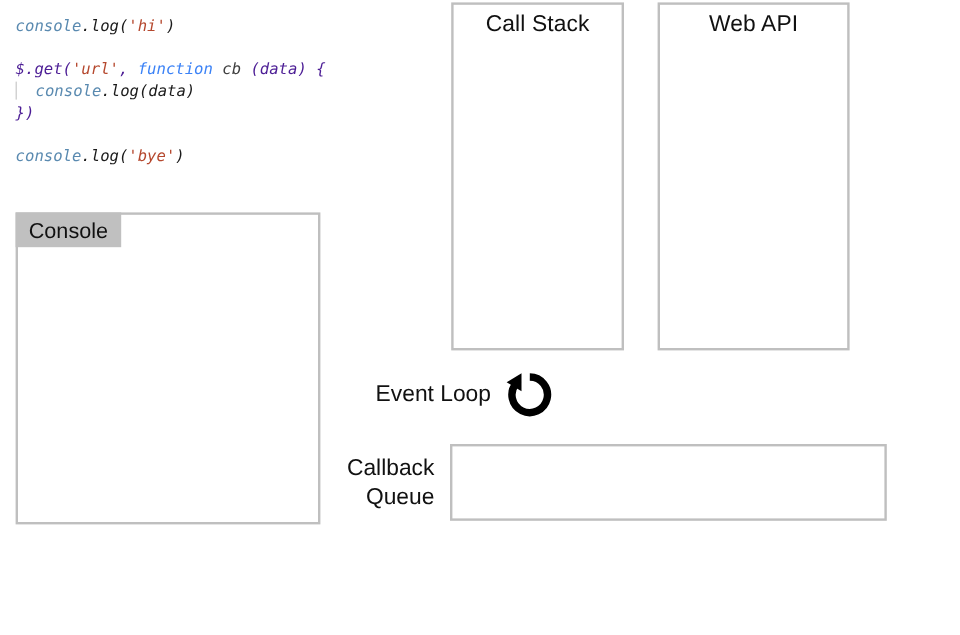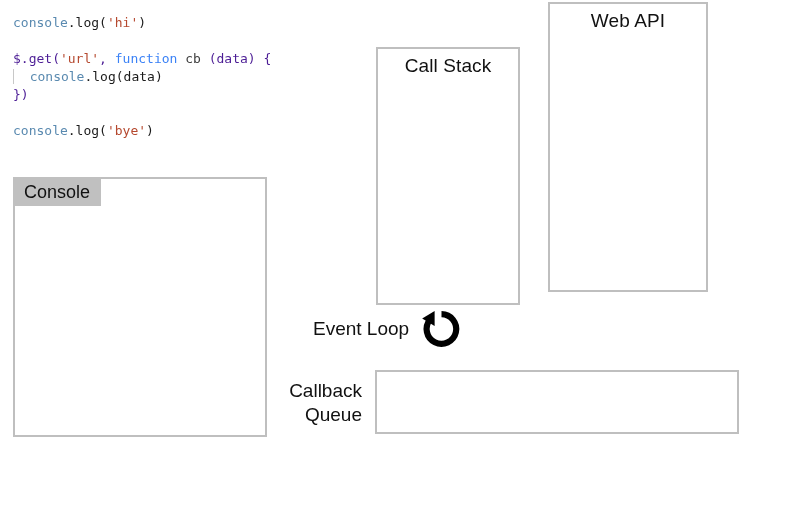--- a/index.html
+++ b/index.html
@@ -22,21 +22,21 @@
     position: absolute;
     left: 13px;
     top: 14px;
     width: 330px;
     font-family: "DejaVu Sans Mono", monospace;
     font-size: 13px;
     line-height: 18px;
     white-space: pre;
     color: #1b1b1b;
   }
-  .code-line { height: 18px; }
+  .code-line { height: 18px; font-style: italic; }
   .code-blank { height: 18px; }
   .tok-obj     { color: #5a8ab0; }
   .tok-punct   { color: #1b1b1b; }
   .tok-string  { color: #b5482e; }
   .tok-kw      { color: #3b82f6; }
   .tok-fnname  { color: #404040; }
   .tok-plain   { color: #4c1d95; }
   .indent-guide {
     display: inline-block;
     border-left: 1px solid #c8c8c8;
@@ -68,22 +68,21 @@
   .panel-body {
     position: absolute;
     left: 0; right: 0; top: 34px; bottom: 0;
   }
 
   
   #call-stack-panel {
     left: 376px;
     top: 2px;
     width: 144px;
-    height: 258px;
-    margin-top: 45px;
+    height: 290px;
   }
 
   
   #web-api-panel {
     left: 548px;
     top: 2px;
     width: 160px;
     height: 290px;
   }
 

